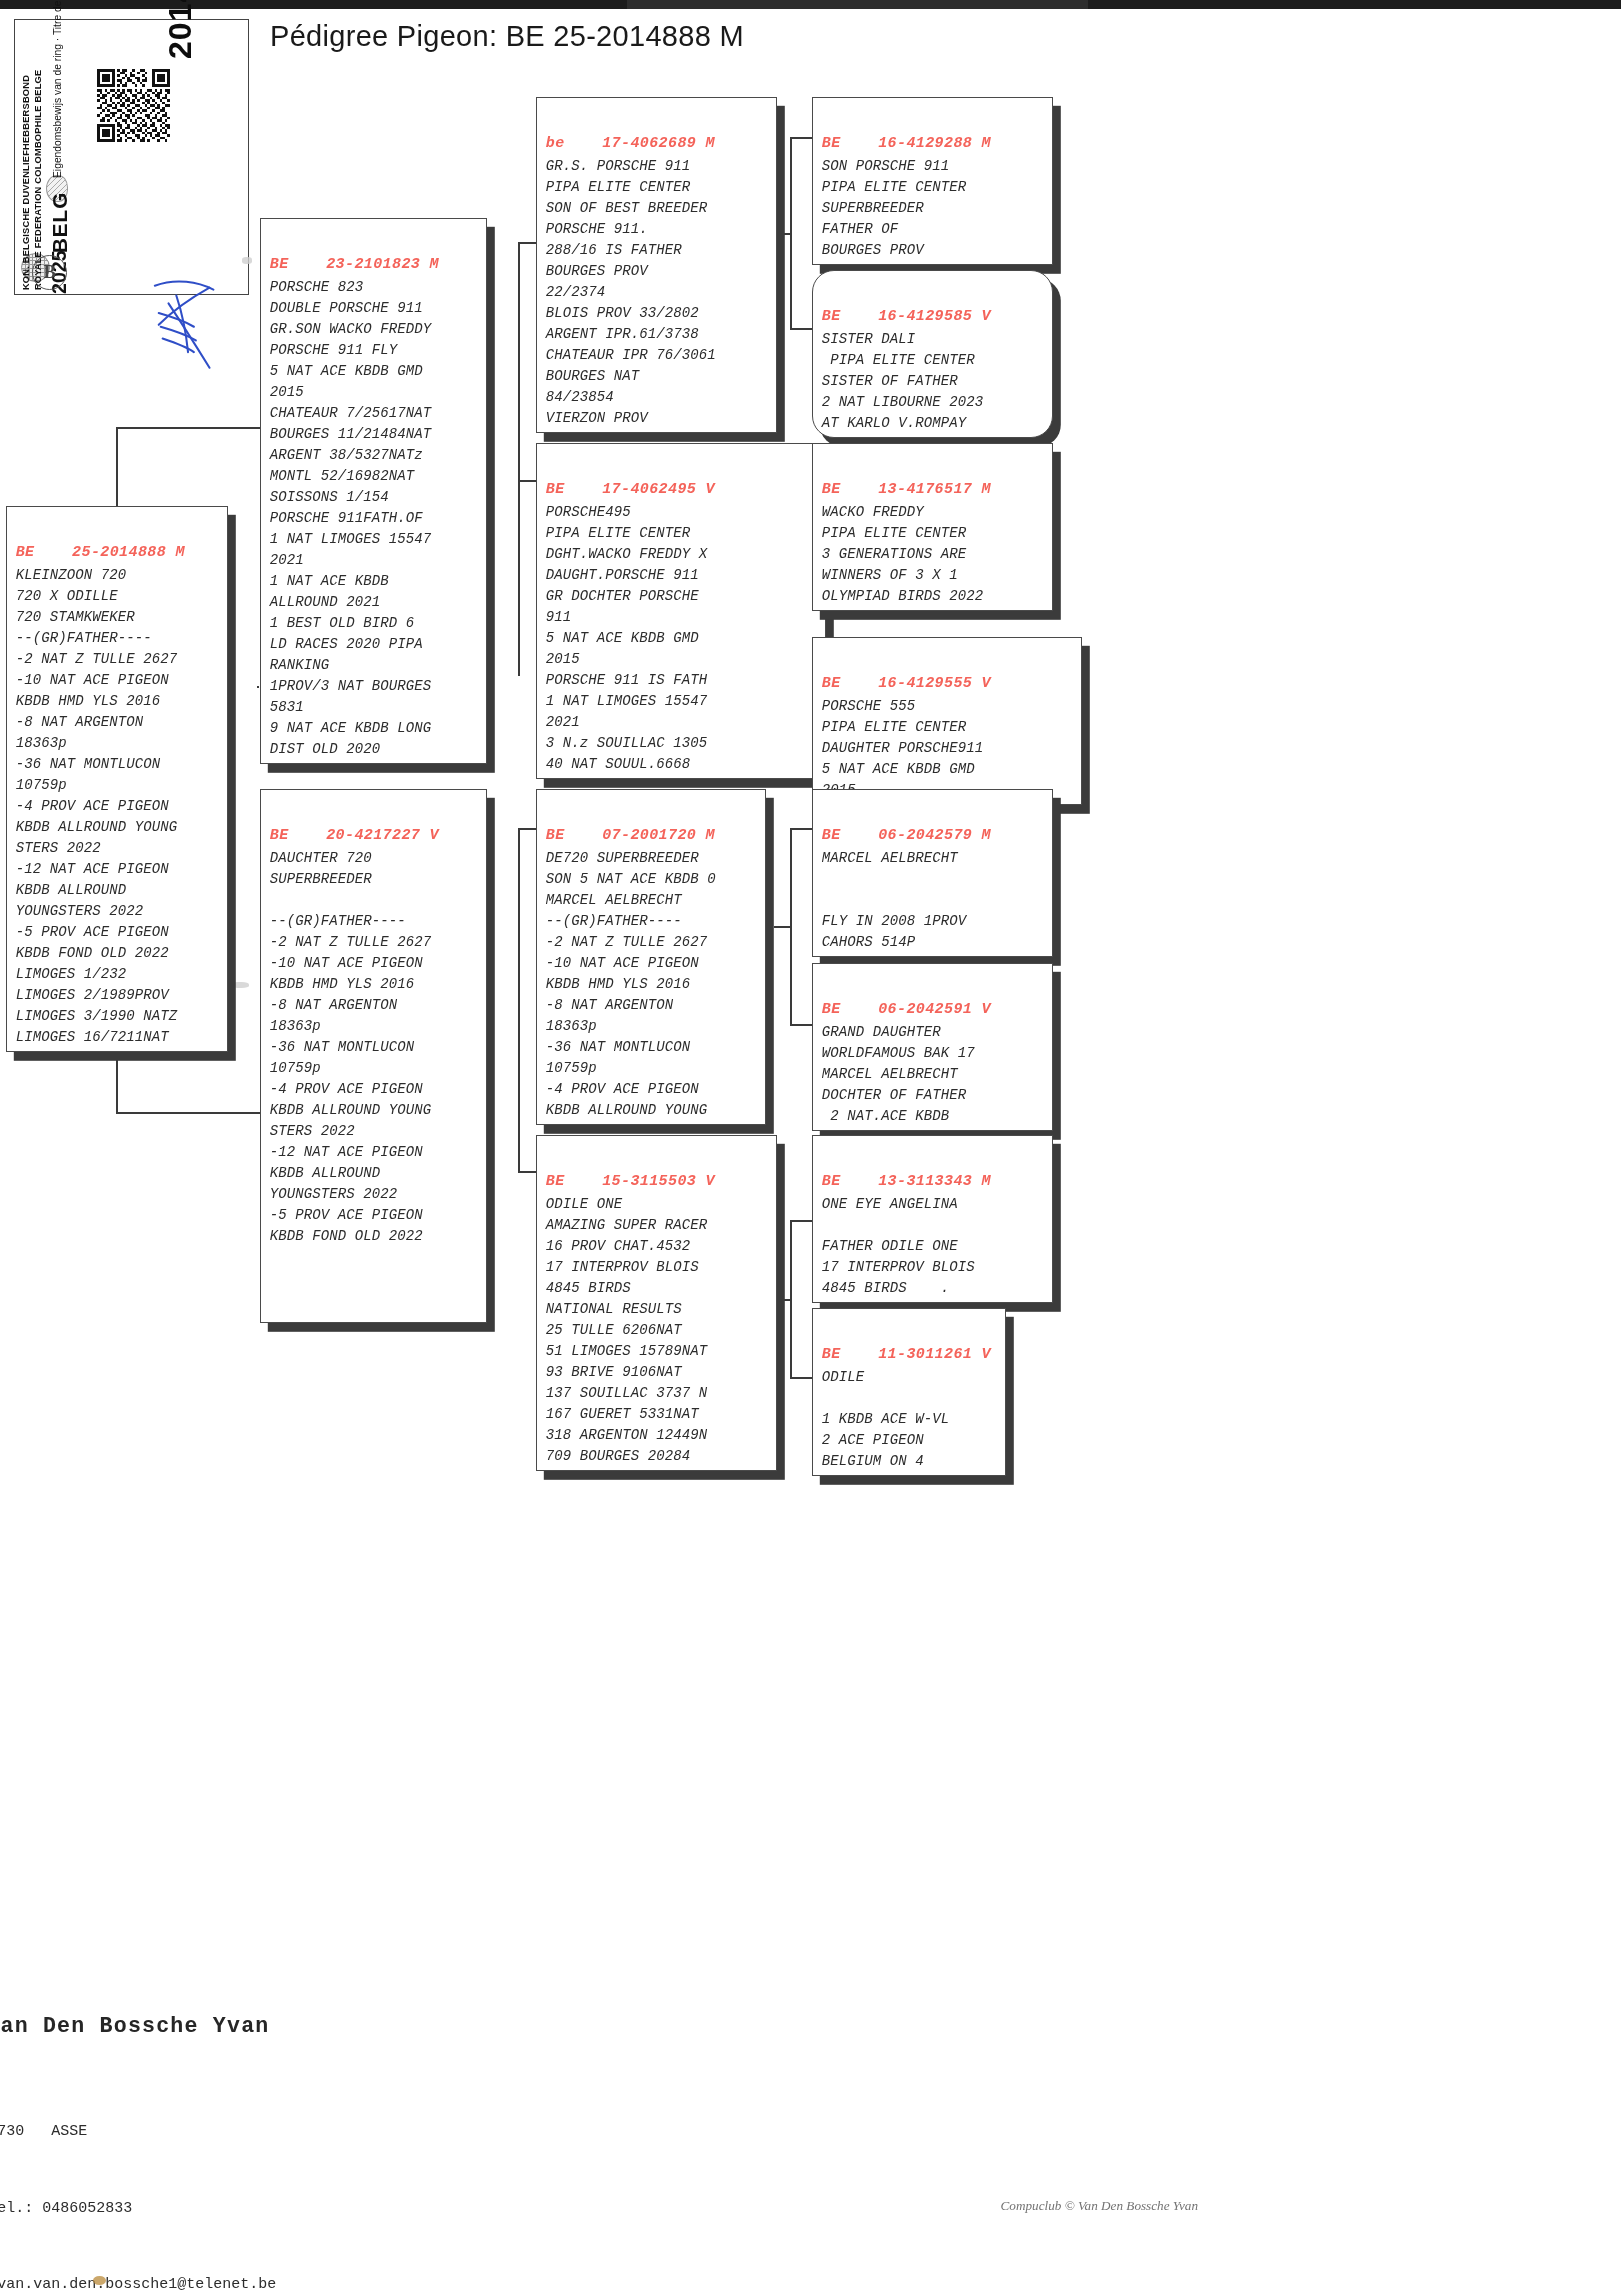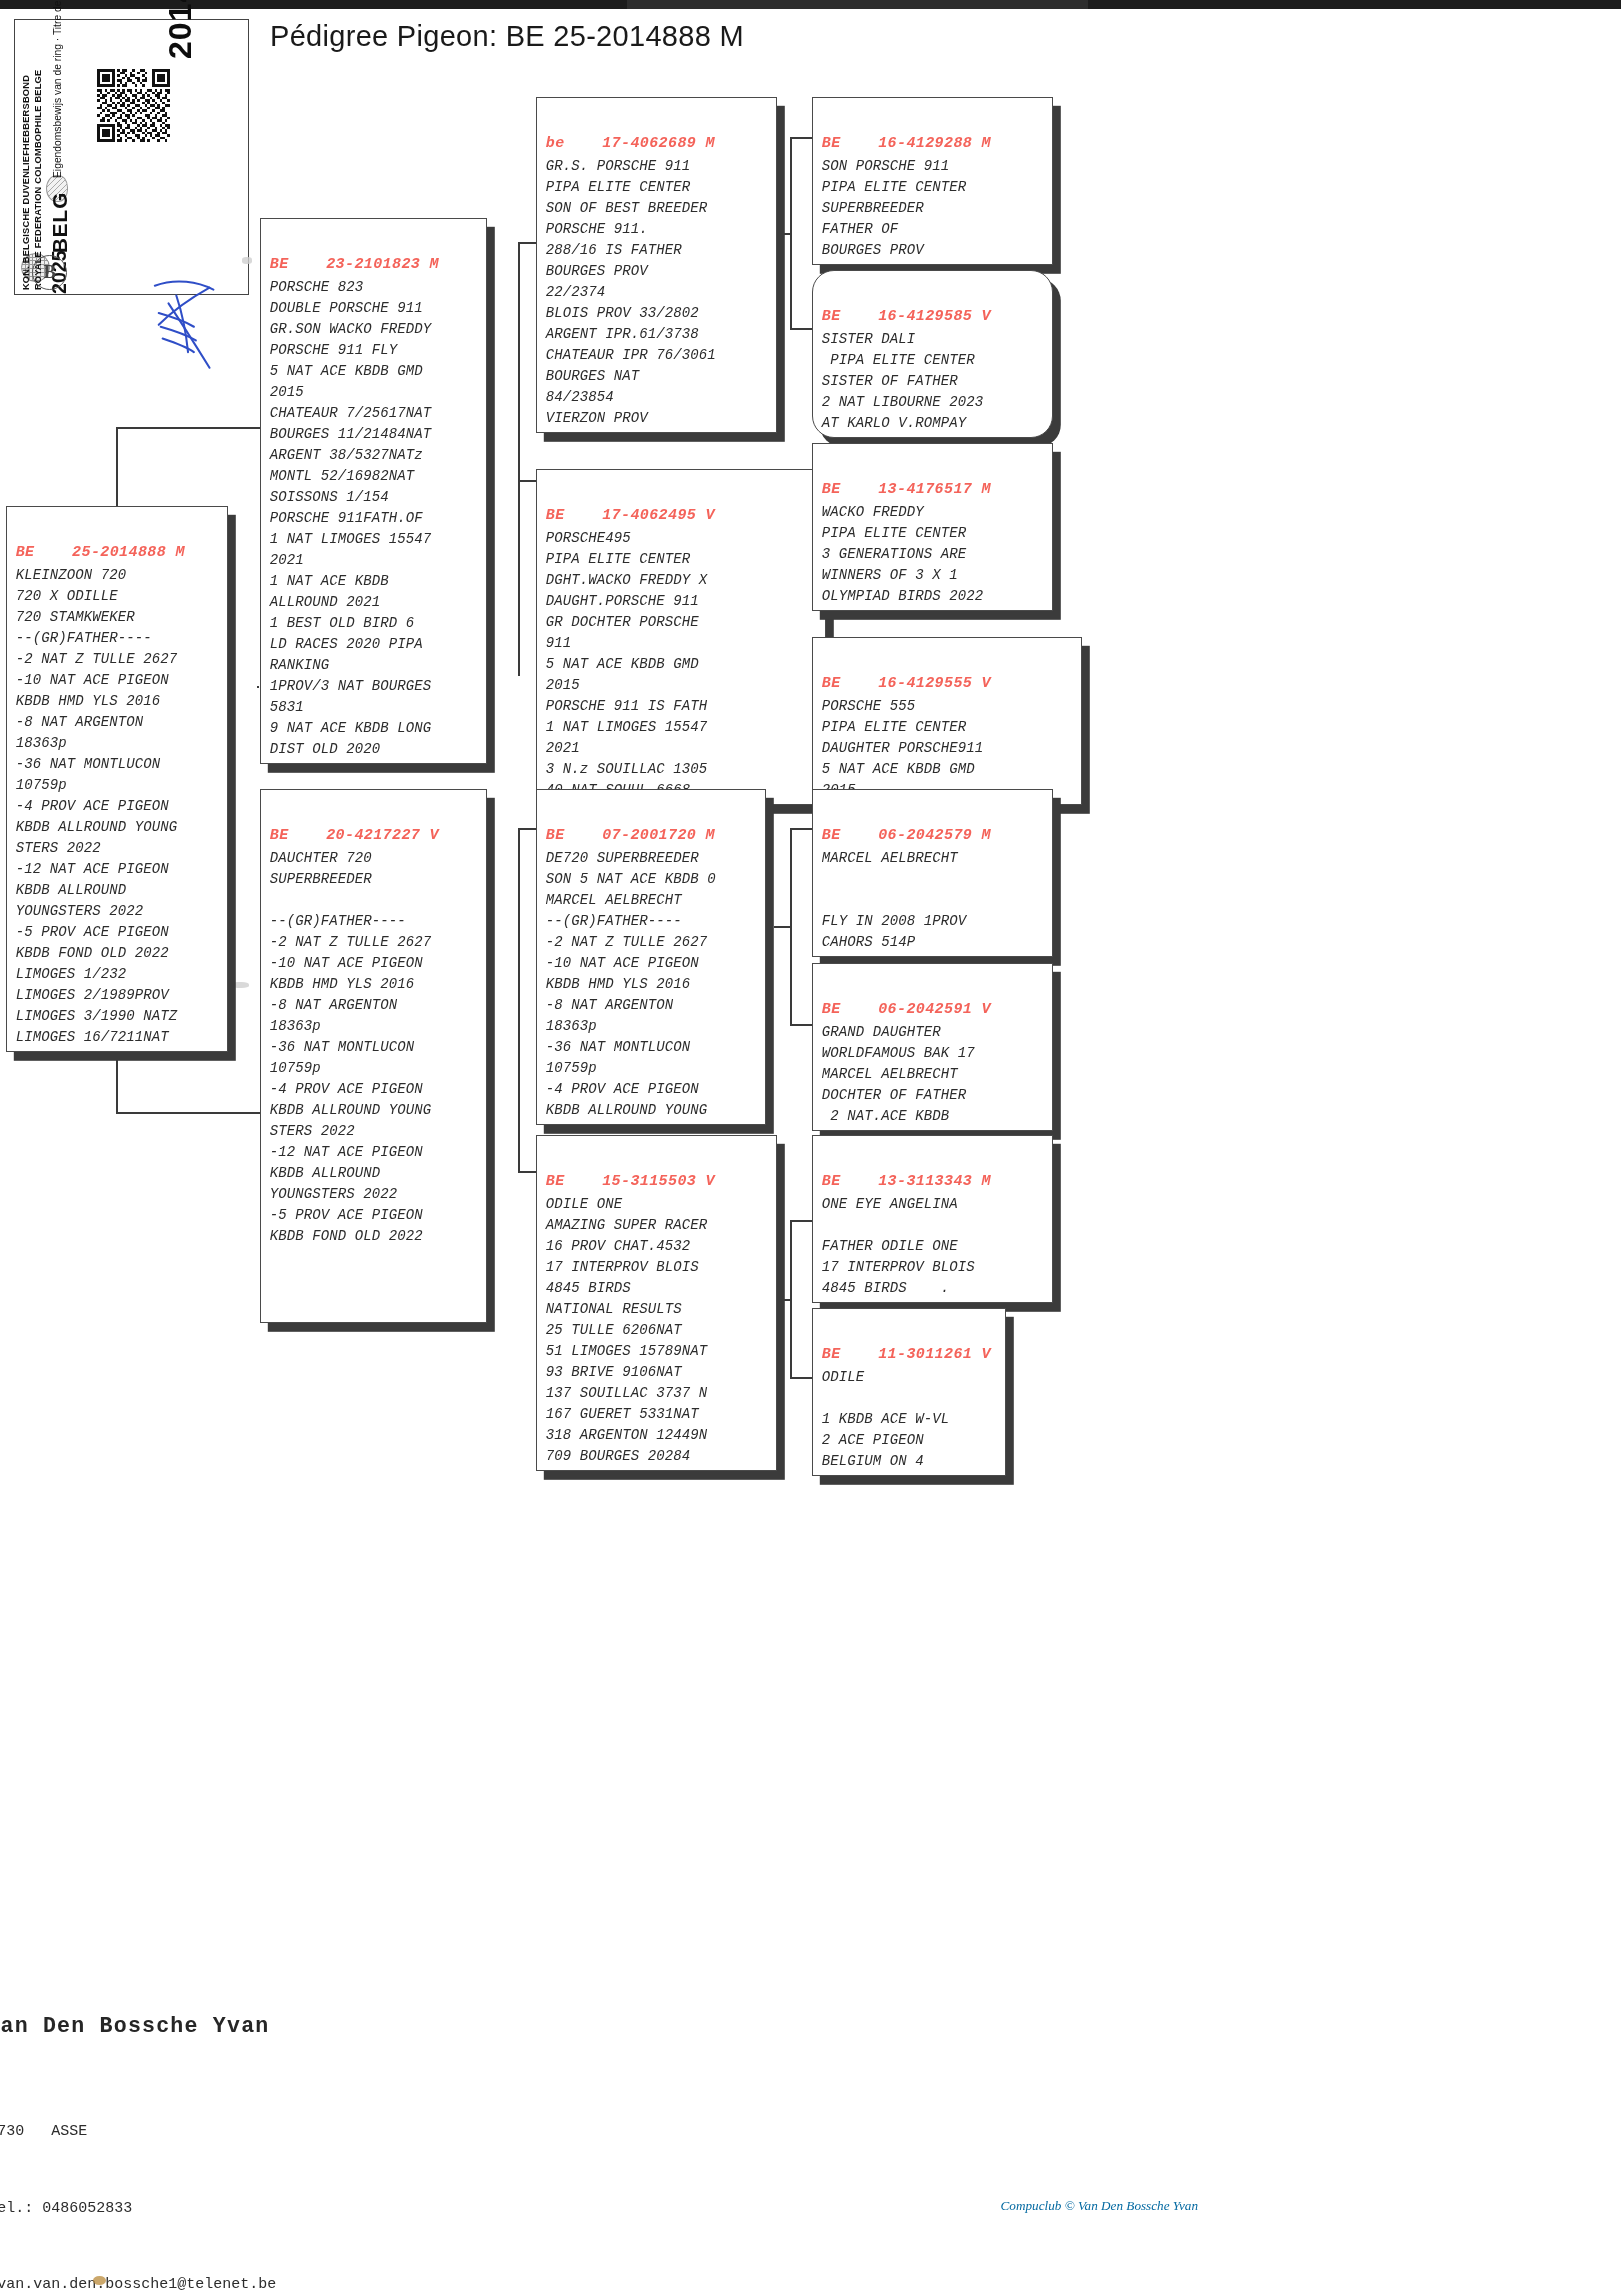--- a/index.html
+++ b/index.html
@@ -140,21 +140,21 @@
     white-space:nowrap;
   }
   .owner-lines{
     position:absolute; left:-11.8px; top:2068px;
     font-family:"Liberation Mono", monospace;
     font-size:15px; line-height:25.5px; color:#2c2c2c; white-space:pre;
   }
   .footer{
     position:absolute; left:1198px; top:2198px;
     font-family:"Liberation Serif", serif;
-    font-style:italic; font-size:13.2px; color:#0369a1; white-space:nowrap;
+    font-style:italic; font-size:13.2px; color:#737373; white-space:nowrap;
     transform:translateX(-100%);
   }
   .stray-dot{
     position:absolute; left:93px; top:2276px; width:12.7px; height:8.8px;
     background:#b98a3a; border-radius:50%; opacity:.75;
   }
   .smudge{
     position:absolute; width:9.8px; height:6.9px; background:#cfcfcf; opacity:.8;
     border-radius:40%;
   }
@@ -566,21 +566,21 @@
       <div>22/2374</div>
       <div>BLOIS PROV 33/2802</div>
       <div>ARGENT IPR.61/3738</div>
       <div>CHATEAUR IPR 76/3061</div>
       <div>BOURGES NAT</div>
       <div>84/23854</div>
       <div>VIERZON PROV</div>
     </div>
   </div>
 
-  <div class="card" style="left:536px; top:469px; width:290px;">
+  <div class="card" style="left:536px; top:443px; width:290px;">
     <div class="ringid">BE    17-4062495 V</div>
     <div class="lines">
       <div>PORSCHE495</div>
       <div>PIPA ELITE CENTER</div>
       <div>DGHT.WACKO FREDDY X</div>
       <div>DAUGHT.PORSCHE 911</div>
       <div>GR DOCHTER PORSCHE</div>
       <div>911</div>
       <div>5 NAT ACE KBDB GMD</div>
       <div>2015</div>

